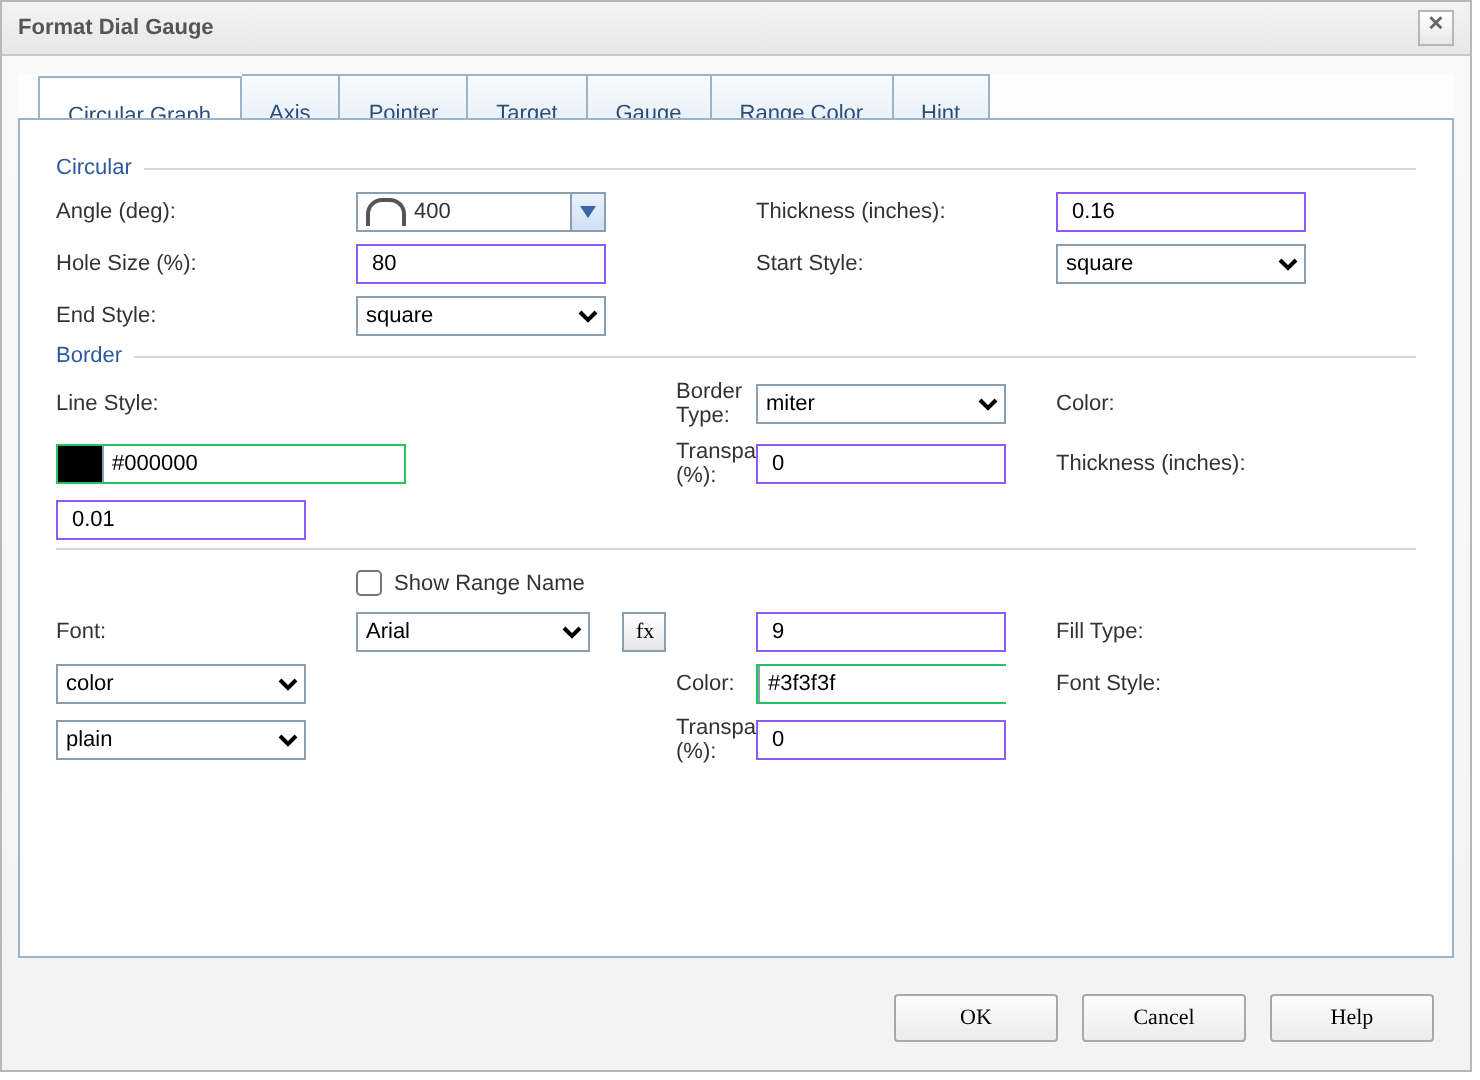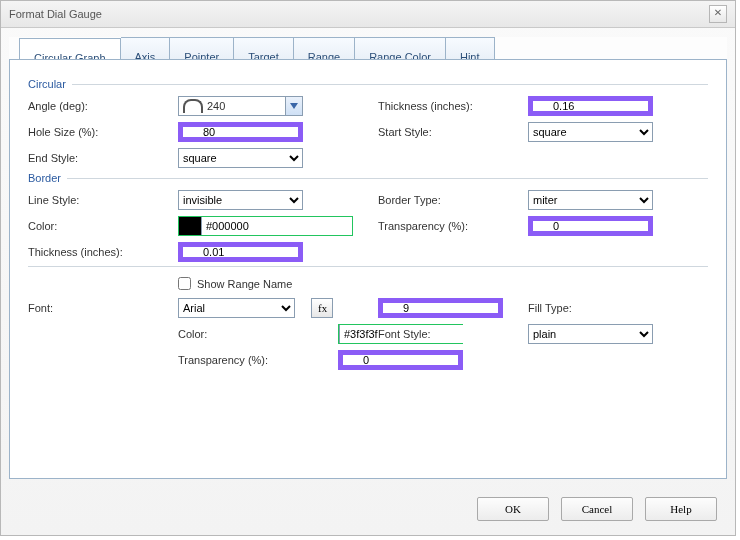--- a/index.html
+++ b/index.html
@@ -1,79 +1,79 @@
 <!DOCTYPE html>
 <html><head>
 <meta charset="utf-8">
 <style>
   html,body{margin:0;padding:0;font-family:Tahoma,Arial,sans-serif;font-size:11px;color:#333;background:#fff}
   .dialog{width:736px;height:536px;border:1px solid #b8b8b8;background:linear-gradient(#fafafa,#f3f3f3);position:relative;box-sizing:border-box}
-  .titlebar{height:26px;line-height:26px;padding:0 8px;background:linear-gradient(#f4f4f4,#e7e7e7);border-bottom:1px solid #c9c9c9;font-weight:normal;color:#555;display:flex;justify-content:space-between;align-items:center}
+  .titlebar{height:26px;line-height:26px;padding:0 8px;background:linear-gradient(#f4f4f4,#e7e7e7);border-bottom:1px solid #c9c9c9;font-weight:bold;color:#555;display:flex;justify-content:space-between;align-items:center}
   .close-btn{width:16px;height:16px;border:1px solid #b6b6b6;background:linear-gradient(#fff,#e8e8e8);font-size:10px;line-height:14px;text-align:center;color:#666;cursor:pointer}
   .body-area{position:absolute;left:8px;right:8px;top:36px;bottom:56px;background:#fdfdfd;}
   .tabs{display:flex;height:22px;margin-left:10px}
   .tab{border:1px solid #9cb3c9;border-bottom:none;padding:13px 14px;margin-right:0;background:linear-gradient(#f7fbff,#e7eef6);color:#2b4e78;cursor:pointer;font-size:11px}
   .tab + .tab{border-left:none}
   .tab.active{background:#fff;position:relative;top:1px;padding-bottom:4px}
   .tab-pane{border:1px solid #9cb3c9;background:#fff;height:calc(100% - 22px);box-sizing:border-box;padding:14px 18px 10px 18px;position:relative}
   .section-title{color:#2b5aa0;font-size:11px;display:flex;align-items:center;margin:4px 0 6px 0}
   .section-title .rule{flex:1;height:1px;background:#cfd7de;margin-left:6px}
   .grid{display:grid;grid-template-columns:150px 160px 40px 150px 140px;row-gap:6px;align-items:center}
   .grid label{color:#333}
-  input.txt{box-sizing:border-box;height:20px;border:5px solid #8b5cf6;padding:1px 20px;font:11px Tahoma,Arial;background:#fff}
+  input.txt{box-sizing:border-box;height:20px;border:1px solid #8b5cf6;padding:1px 7px;font:11px Tahoma,Arial;background:#fff}
   .w125{width:125px}
   select.sel{box-sizing:border-box;height:20px;border:1px solid #8a9db1;font:11px Tahoma,Arial;background:#fff}
   .w125s{width:125px}
   .angle-combo{width:125px;height:20px;border:1px solid #8a9db1;display:flex;align-items:center;box-sizing:border-box;background:#fff}
   .angle-combo .glyph{width:16px;height:12px;margin:0 4px;display:inline-block;border-radius:8px 8px 0 0;border:2px solid #555;border-bottom:none}
   .angle-combo .val{flex:1}
   .angle-combo .dd{width:16px;height:18px;background:linear-gradient(#eaf1fb,#cfe0f5);border-left:1px solid #8a9db1;display:flex;align-items:center;justify-content:center}
   .dd svg{width:8px;height:6px}
   .color-field{display:flex;align-items:center;width:175px;height:20px;border:1px solid #22c55e;box-sizing:border-box;background:#c4b5fd}
   .color-field .swatch{width:26px;height:18px;background:#000;border-right:1px solid #8a9db1}
   .color-field input{border:none;flex:1;height:18px;padding:0 4px;font:11px Tahoma,Arial;outline:none}
   .check-row{display:flex;align-items:center;margin:10px 0 8px 150px}
   .check-row input{margin:0 6px 0 0}
   .fx-btn{width:22px;height:20px;border:1px solid #8a9db1;background:linear-gradient(#fff,#e7e7e7);margin-left:16px;font:11px Tahoma;cursor:pointer}
   .font-row{display:flex;align-items:flex-start}
   .btn-bar{position:absolute;right:18px;bottom:14px;display:flex;gap:12px}
-  .btn{width:72px;height:24px;border:1px solid #a9a9a9;background:linear-gradient(#fdfdfd,#ececec);font:11px Tahoma;cursor:pointer;border-radius:2px}
+  .btn{width:82px;height:24px;border:1px solid #a9a9a9;background:linear-gradient(#fdfdfd,#ececec);font:11px Tahoma;cursor:pointer;border-radius:2px}
 </style>
 </head>
 <body>
 
 <div class="dialog">
   <div class="titlebar">
     <span>Format Dial Gauge</span>
     <span class="close-btn">✕</span>
   </div>
 
   <div class="body-area">
     <div class="tabs">
       <div class="tab active"><span>Circular Graph</span></div>
       <div class="tab"><span>Axis</span></div>
       <div class="tab"><span>Pointer</span></div>
       <div class="tab"><span>Target</span></div>
-      <div class="tab"><span>Range</span></div>
+      <div class="tab"><span>Gauge</span></div>
       <div class="tab"><span>Range Color</span></div>
       <div class="tab"><span>Hint</span></div>
     </div>
 
     <div class="tab-pane">
 
       <div class="section-title">
         <span>Circular</span>
           <span class="rule"></span>
       </div>
 
       <div class="grid">
         <label>Angle (deg):</label>
         <div class="angle-combo">
           <span class="glyph"></span>
-          <span class="val">240</span>
+          <span class="val">400</span>
           <span class="dd">
               <svg viewBox="0 0 8 6">
                 <path d="M0 0 L8 0 L4 6 Z" fill="#3a66a7"></path>
               </svg>
             </span>
         </div>
         <span></span>
         <label>Thickness (inches):</label>
         <input class="txt w125" value="0.16" style="">
 
@@ -90,21 +90,20 @@
           <span></span>
       </div>
 
       <div class="section-title">
         <span>Border</span>
           <span class="rule"></span>
       </div>
 
       <div class="grid">
         <label>Line Style:</label>
-        <select class="sel w125s"><option>invisible</option></select>
         <span></span>
         <label>Border Type:</label>
         <select class="sel w125s"><option>miter</option></select>
 
         <label>Color:</label>
         <div class="color-field" style="width:175px">
           <span class="swatch" style="background:#000"></span>
           <input value="#000000" style="">
         </div>
         <span></span>
@@ -130,20 +129,21 @@
       <div class="grid">
         <label>Font:</label>
         <div class="font-row">
           <select class="sel" style="width:117px"><option>Arial</option></select>
           <button class="fx-btn">fx</button>
         </div>
         <span></span>
         <input class="txt w125" value="9" style="">
 
         <label>Fill Type:</label>
+        <select class="sel w125s"><option>color</option></select>
         <span></span>
         <label>Color:</label>
         <div class="color-field" style="width:125px">
           <span class="swatch" style="background:#3f3f3f"></span>
           <input value="#3f3f3f" style="">
         </div>
 
         <label>Font Style:</label>
         <select class="sel w125s"><option>plain</option></select>
         <span></span>

